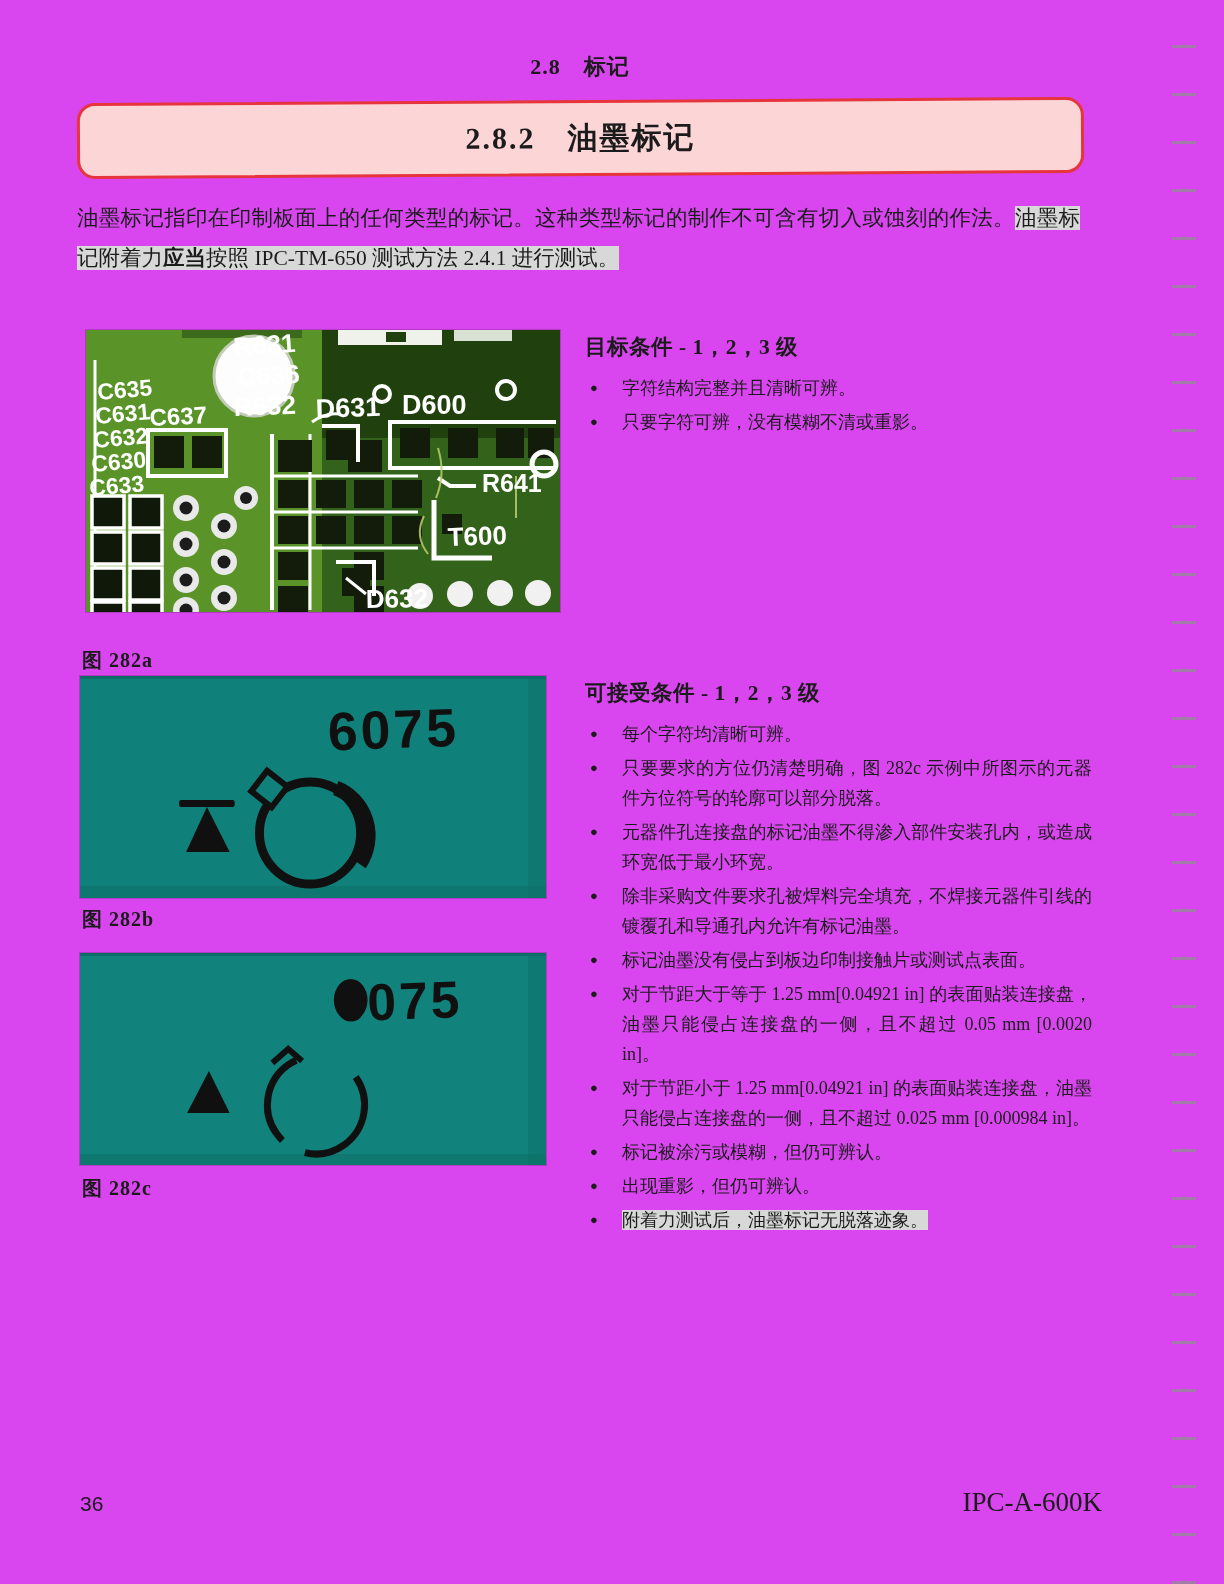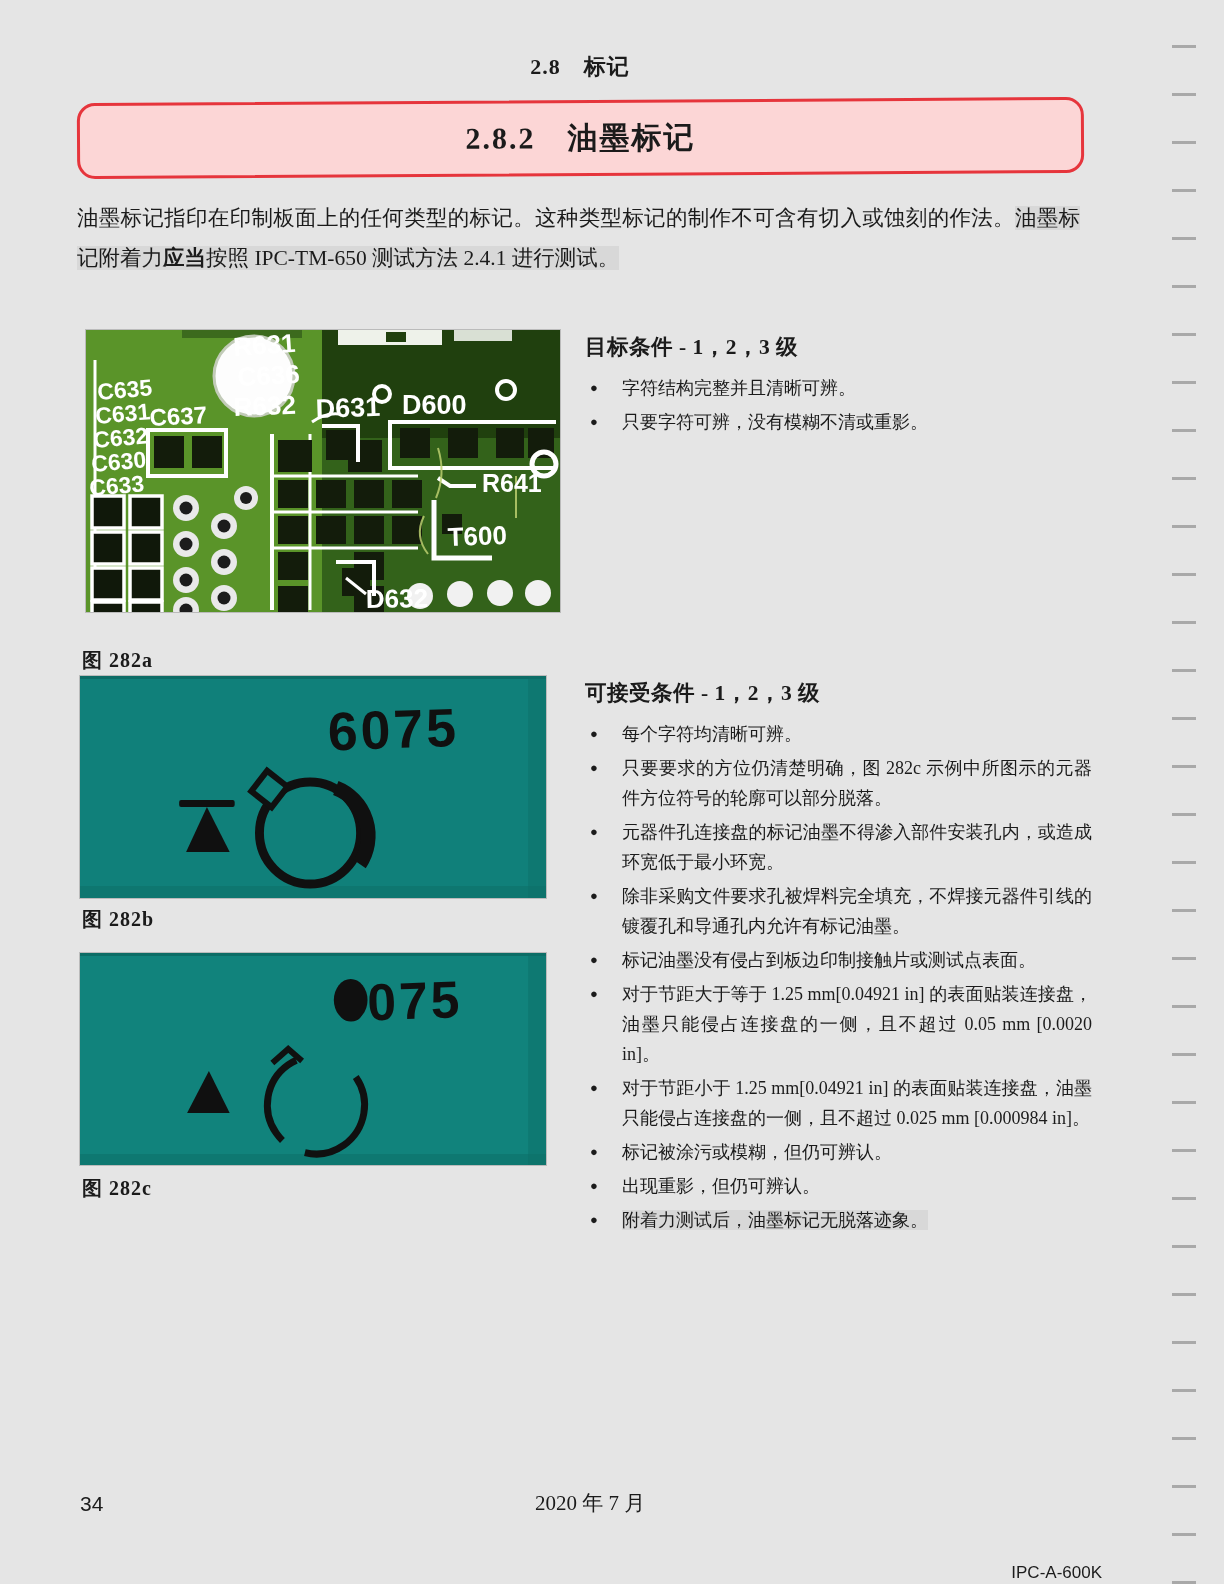--- a/index.html
+++ b/index.html
@@ -1,18 +1,18 @@
 <!DOCTYPE html>
 <html><head>
 <meta charset="utf-8">
 <style>
   html,body{margin:0;padding:0;background:#ffffff;}
   .page{
     position:relative;width:1224px;height:1584px;margin:0 auto;
-    background:#e5e5e5;color:#1b1b1b;overflow:hidden;
+    background:#d946ef;color:#1b1b1b;overflow:hidden;
     font-family:"Liberation Serif","DejaVu Serif",serif;
   }
   
   .running-head{
     position:absolute;left:77px;top:52px;width:1006px;text-align:center;
     font-size:22px;font-weight:bold;letter-spacing:1px;
   }
   
   .title-box{
     position:absolute;left:77px;top:100px;width:1001px;height:70px;
@@ -48,21 +48,21 @@
     position:relative;padding-left:37px;margin:0 0 4px 0;
     font-size:18px;line-height:30px;text-align:justify;
   }
   ul.cond li::before{
     content:"●";position:absolute;left:5px;top:0;
     font-size:13px;line-height:30px;
   }
   
   .pg-num{position:absolute;left:80px;top:1492px;font-size:21px;font-family:"Liberation Sans","DejaVu Sans",sans-serif;}
   .pg-date{position:absolute;left:0;top:1489px;width:1180px;text-align:center;font-size:21px;}
-  .pg-doc{position:absolute;right:122px;top:1563px;font-size:17px;font-family:Liberation Sans, sans-serif;}
+  .pg-doc{position:absolute;right:122px;top:1487px;font-size:27px;font-family:Liberation Serif, serif;}
   
   .edge-dashes{
     position:absolute;right:28px;top:45px;bottom:0;width:24px;opacity:.7;
     background:repeating-linear-gradient(180deg,#8f8f8f 0 3px,transparent 3px 48px);
   }
   
   .silk{fill:#ffffff;font-family:"Liberation Sans","DejaVu Sans",sans-serif;font-weight:bold;}
   .ink{fill:#101010;font-family:"Liberation Sans","DejaVu Sans",sans-serif;font-weight:bold;letter-spacing:3px;}
 </style>
 </head>
@@ -274,19 +274,18 @@
       <li><span>除非采购文件要求孔被焊料完全填充，不焊接元器件引线的镀覆孔和导通孔内允许有标记油墨。</span></li>
       <li><span>标记油墨没有侵占到板边印制接触片或测试点表面。</span></li>
       <li><span>对于节距大于等于 1.25 mm[0.04921 in] 的表面贴装连接盘，油墨只能侵占连接盘的一侧，且不超过 0.05 mm [0.0020 in]。</span></li>
       <li><span>对于节距小于 1.25 mm[0.04921 in] 的表面贴装连接盘，油墨只能侵占连接盘的一侧，且不超过 0.025 mm [0.000984 in]。</span></li>
       <li><span>标记被涂污或模糊，但仍可辨认。</span></li>
       <li><span>出现重影，但仍可辨认。</span></li>
       <li><span class="hl">附着力测试后，油墨标记无脱落迹象。</span></li>
     </ul>
   </div>
 
-  <div class="pg-num">34</div>
-  <div class="pg-date">2020 年 7 月</div>
+  <div class="pg-num">36</div>
   <div class="pg-doc">IPC-A-600K</div>
 
   <div class="edge-dashes"></div>
 
 </div>
 
 </body></html>

